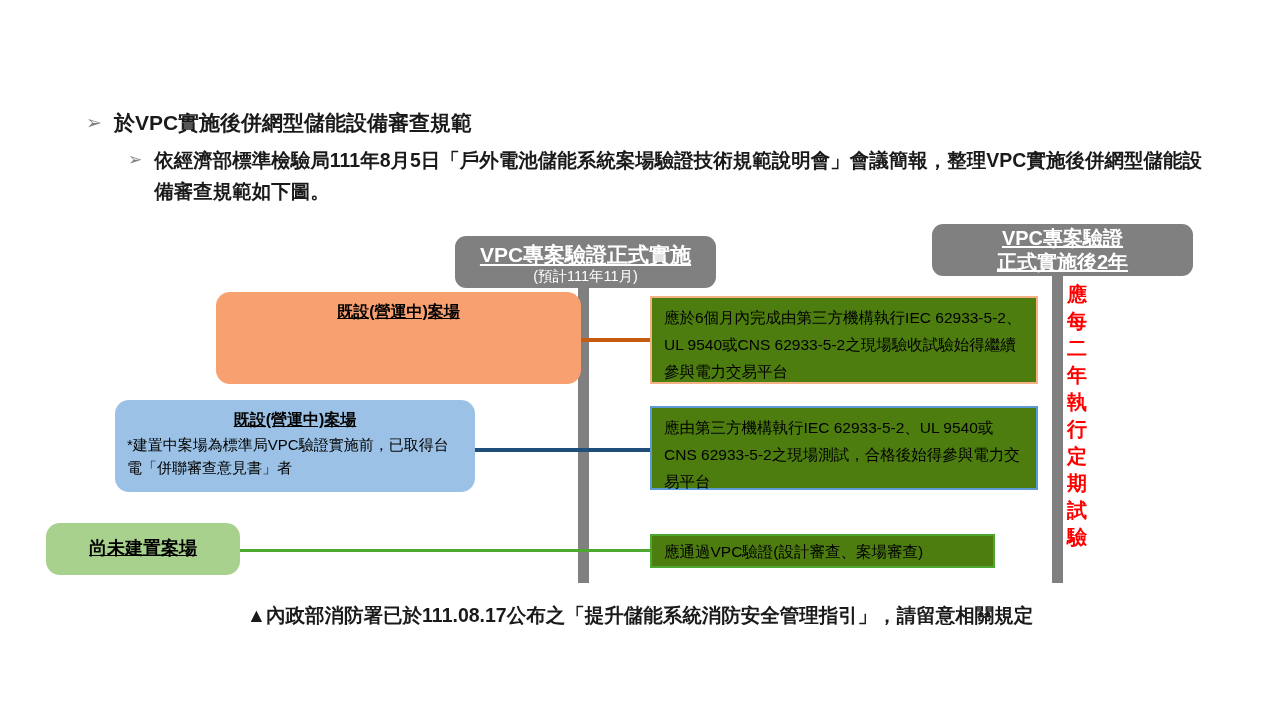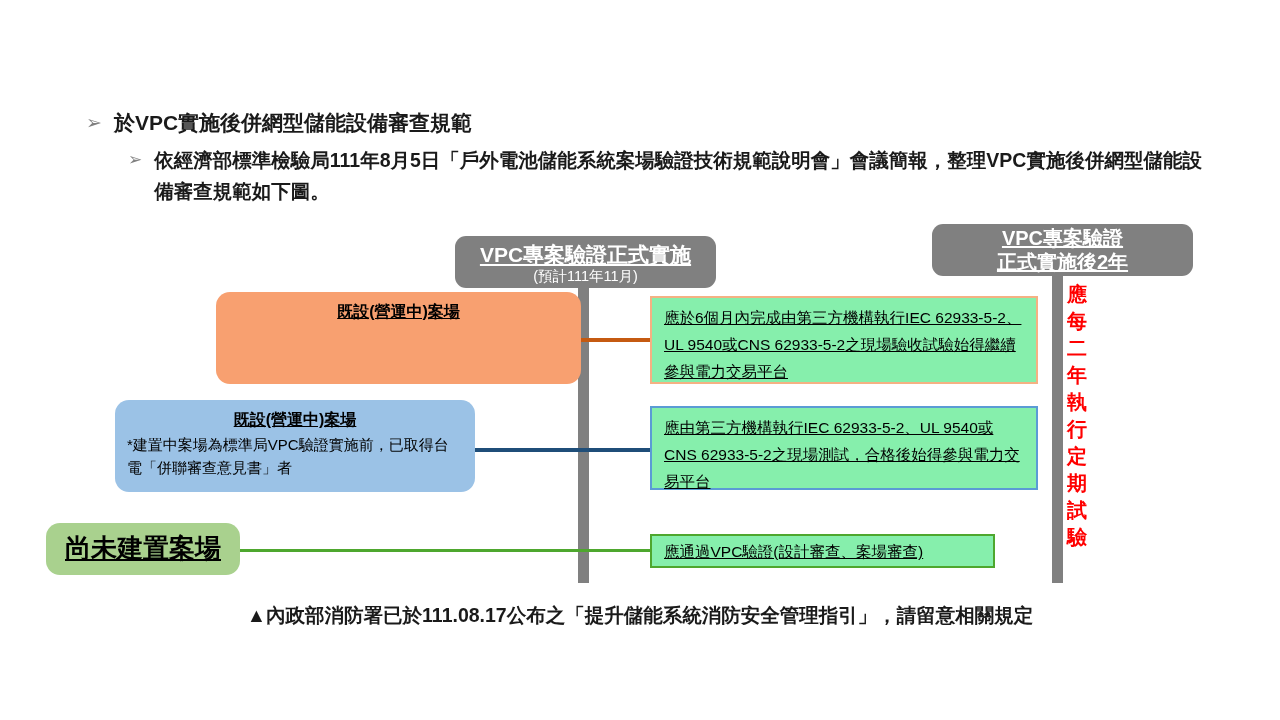--- a/index.html
+++ b/index.html
@@ -142,32 +142,31 @@
   #cat-notbuilt {
     left: 46px;
     top: 523px;
     width: 194px;
     height: 52px;
     background: #A9D18E;
     display: flex;
     align-items: center;
     justify-content: center;
   }
-  #cat-notbuilt .cat-title { font-size: 26px; line-height: 28px; }
+  #cat-notbuilt .cat-title { font-size: 18px; line-height: 28px; }
 
   
   .req-box {
     position: absolute;
-    background: #86efac;
+    background: #4d7c0f;
     box-sizing: border-box;
     font-size: 15.5px;
     line-height: 27px;
     padding: 6px 10px 14px 12px;
     color: #000000;
-    text-decoration: underline;
   }
   #req-existing {
     left: 650px;
     top: 296px;
     width: 388px;
     height: 88px;
     border: 2px solid #F4B183;
   }
   #req-building {
     left: 650px;

